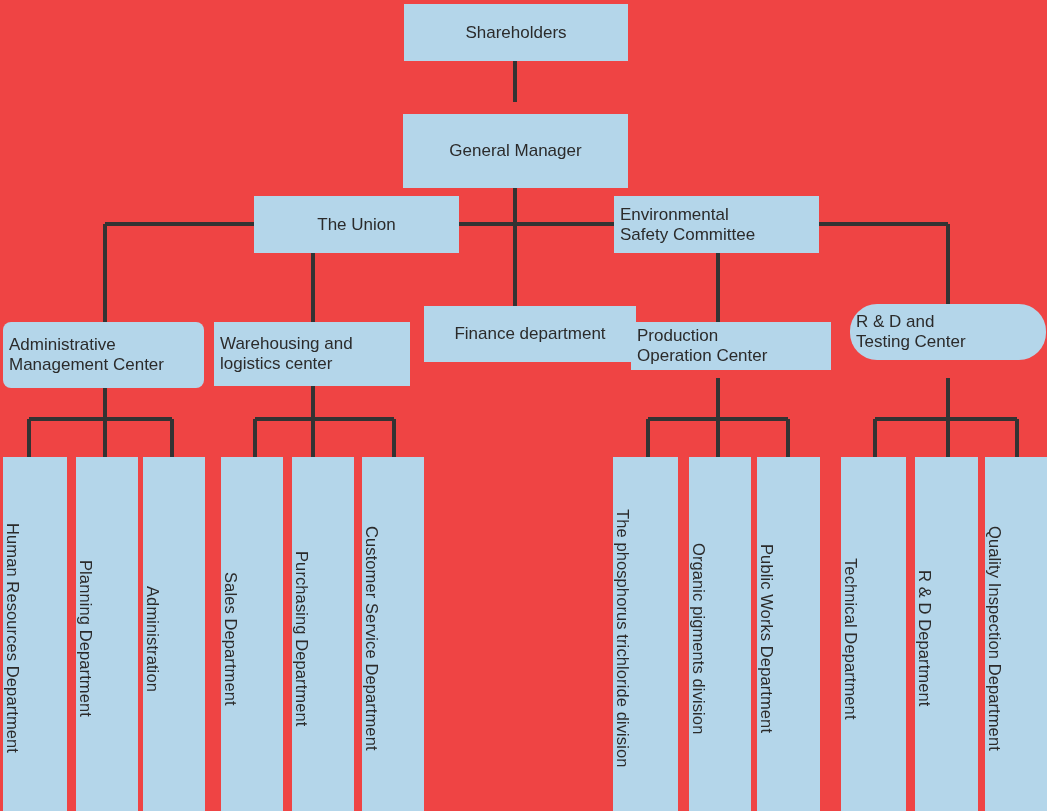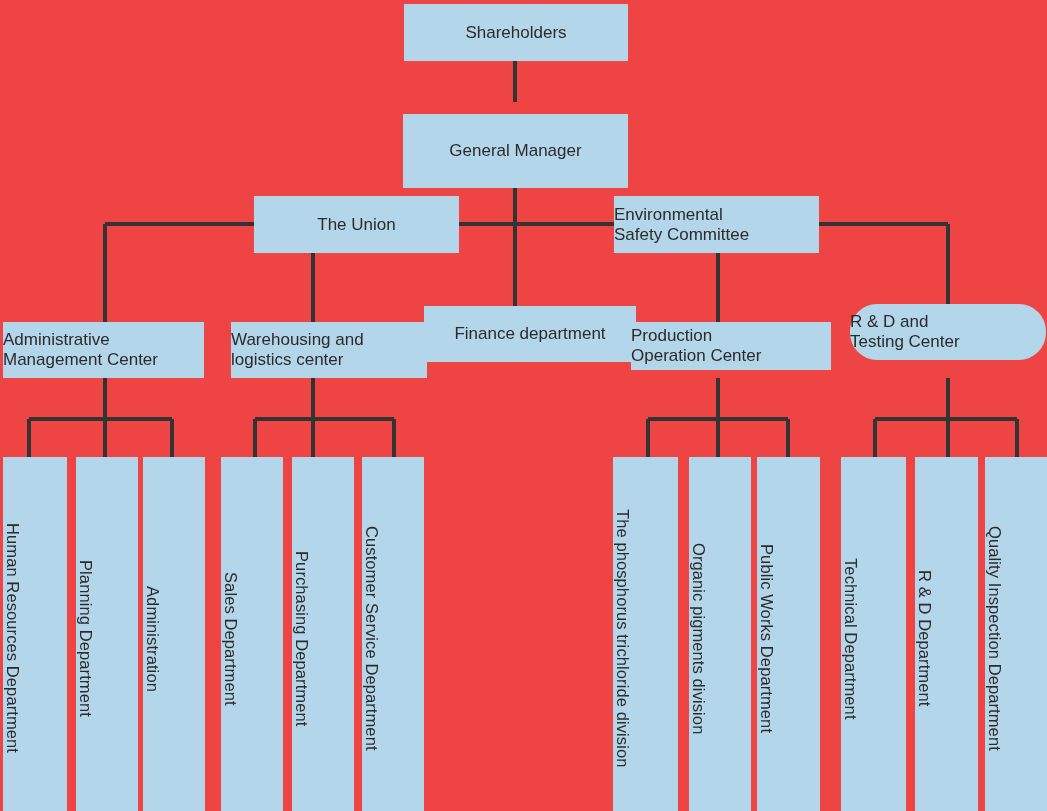--- a/index.html
+++ b/index.html
@@ -42,20 +42,21 @@
     display: block;
     white-space: pre-line;
   }
   .h-node {
     font-size: 17px;
   }
   .h-node.two-line {
     text-align: left;
   }
   .h-node.two-line .node-label {
+    padding-left: 6px;
     width: 100%;
   }
   .v-node {
     font-size: 16.5px;
     justify-content: flex-start;
     padding-top: 9px;
   }
   .v-node .node-label {
     writing-mode: vertical-rl;
     text-orientation: mixed;
@@ -121,26 +122,26 @@
 
   <div class="node h-node" style="left:210px; top:196px; width:205px; height:57px;margin-left:44px;">
     <span class="node-label">The Union</span>
   </div>
 
   <div class="node h-node two-line" style="left:614px; top:196px; width:205px; height:57px;">
     <span class="node-label">Environmental
 Safety Committee</span>
   </div>
 
-  <div class="node h-node two-line" style="left:3px; top:322px; width:201px; height:56px;">
+  <div class="node h-node two-line" style="left:3px; top:322px; width:201px; height:66px;border-radius:8px;">
     <span class="node-label">Administrative
 Management Center</span>
   </div>
 
-  <div class="node h-node two-line" style="left:231px; top:322px; width:196px; height:56px;">
+  <div class="node h-node two-line" style="left:214px; top:322px; width:196px; height:64px;">
     <span class="node-label">Warehousing and
 logistics center</span>
   </div>
 
   <div class="node h-node" style="left:424px; top:306px; width:212px; height:56px;">
     <span class="node-label">Finance department</span>
   </div>
 
   <div class="node h-node two-line" style="left:631px; top:322px; width:200px; height:48px;">
     <span class="node-label">Production

